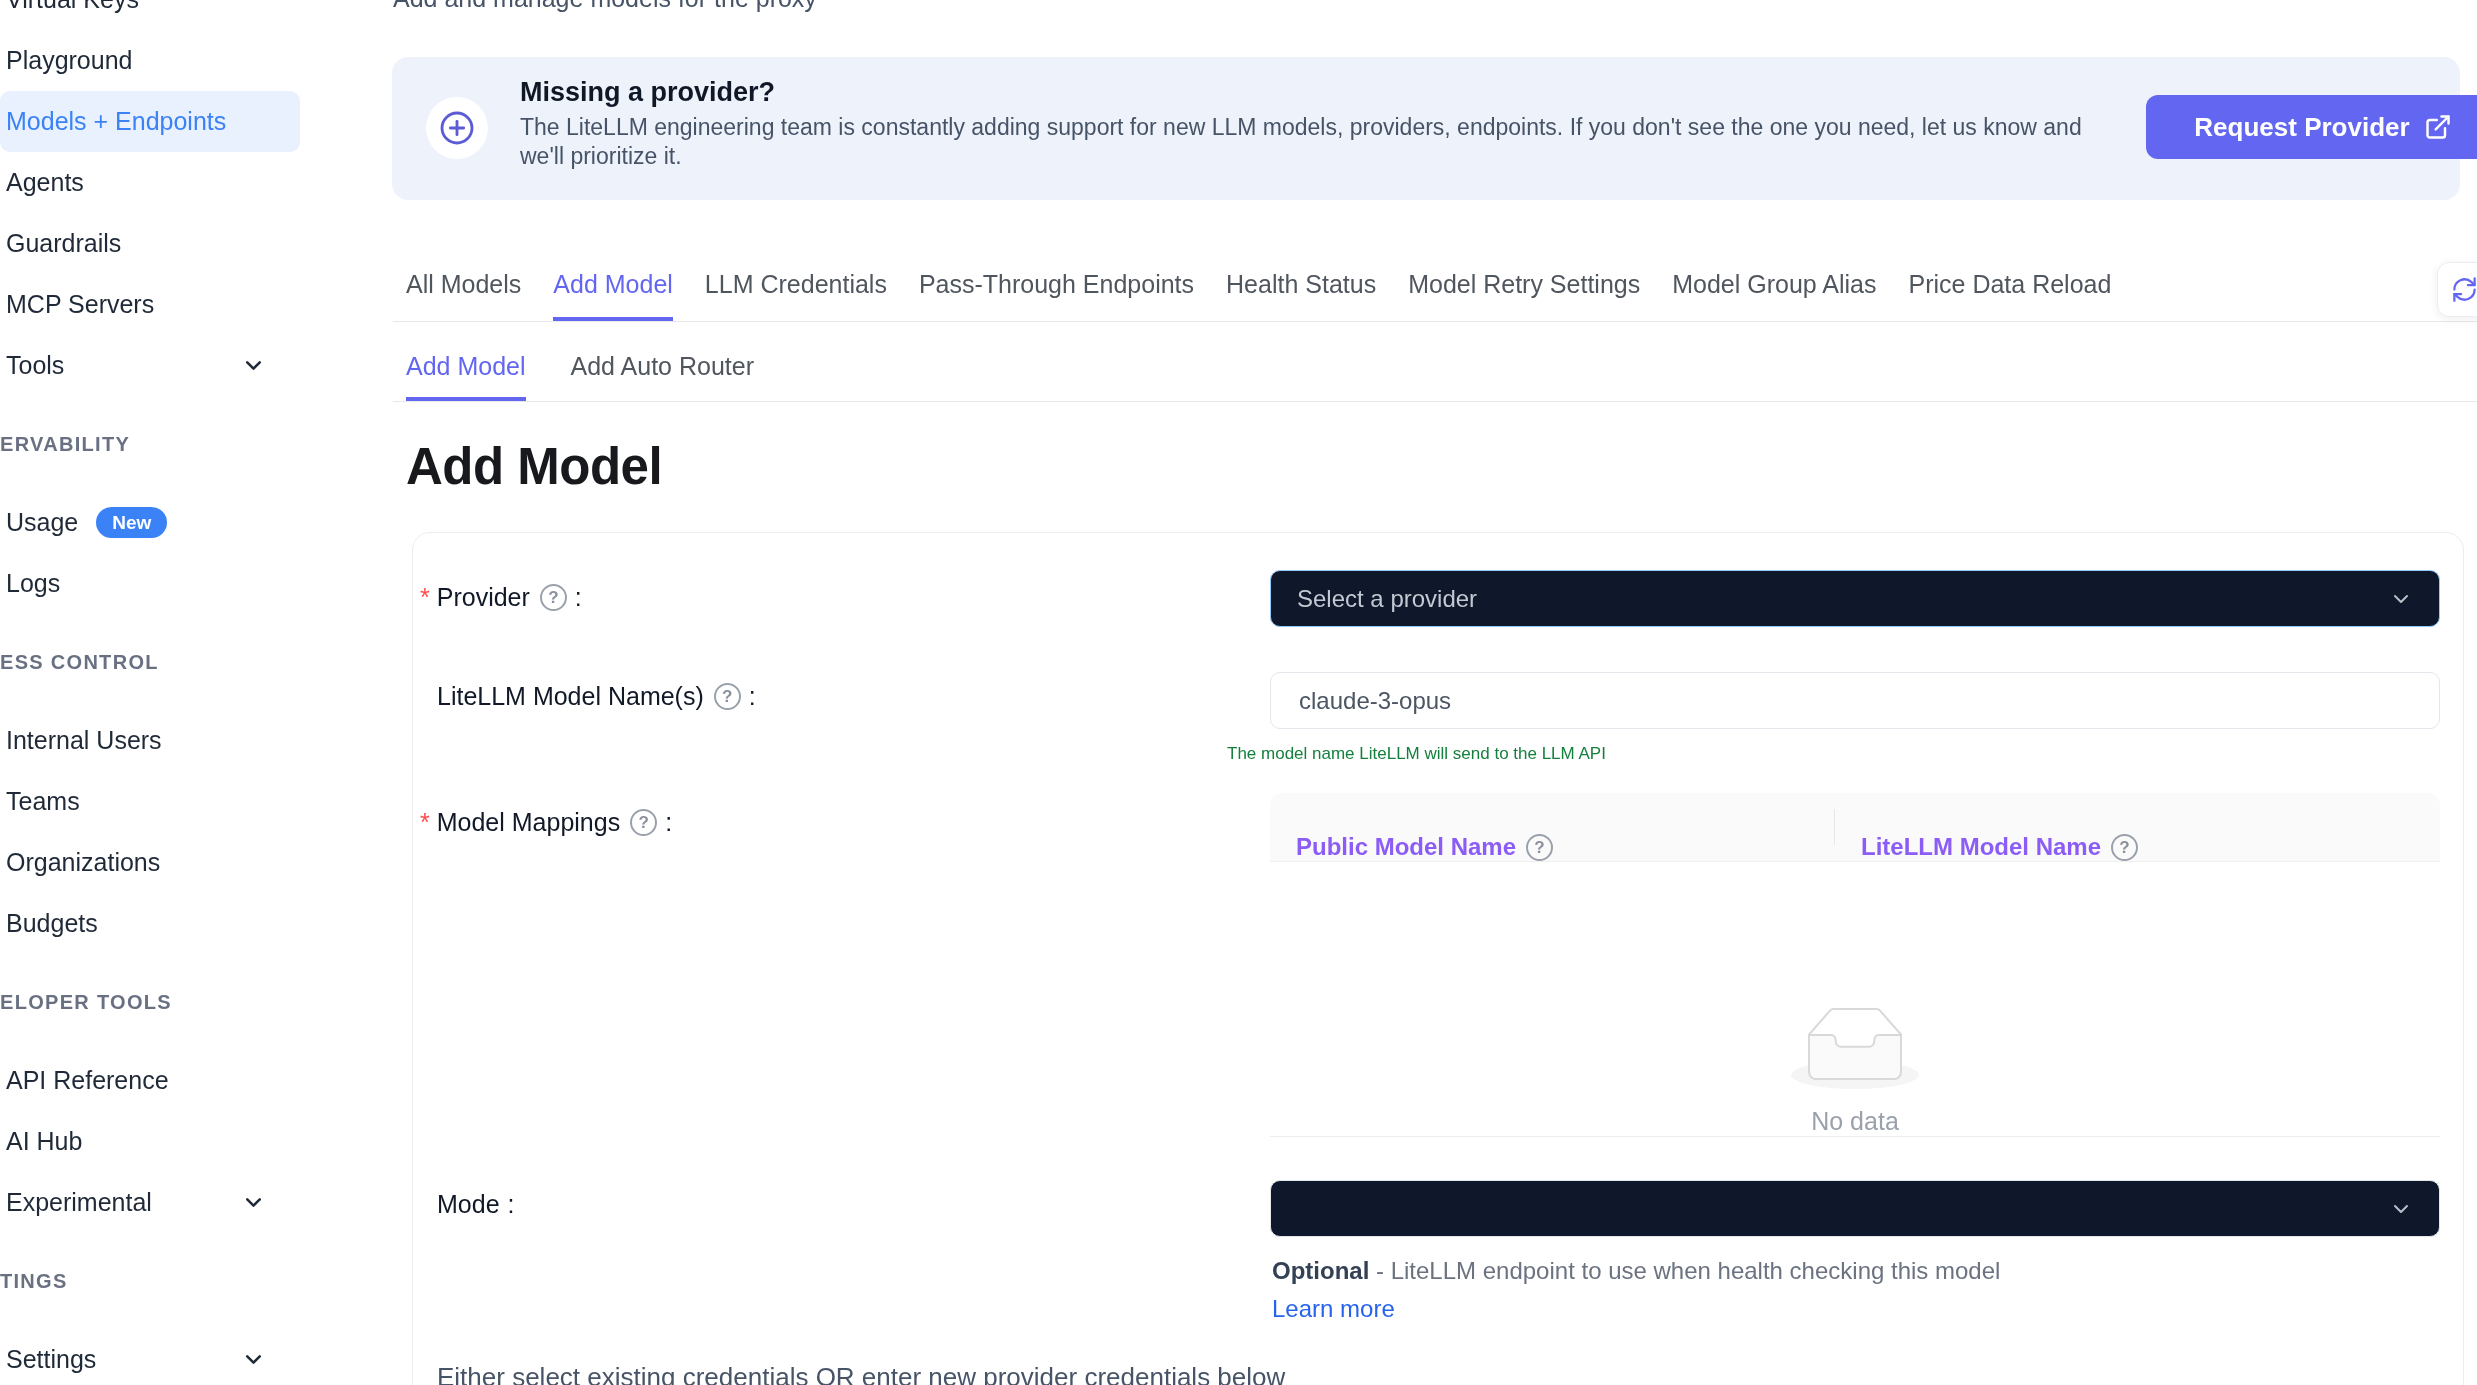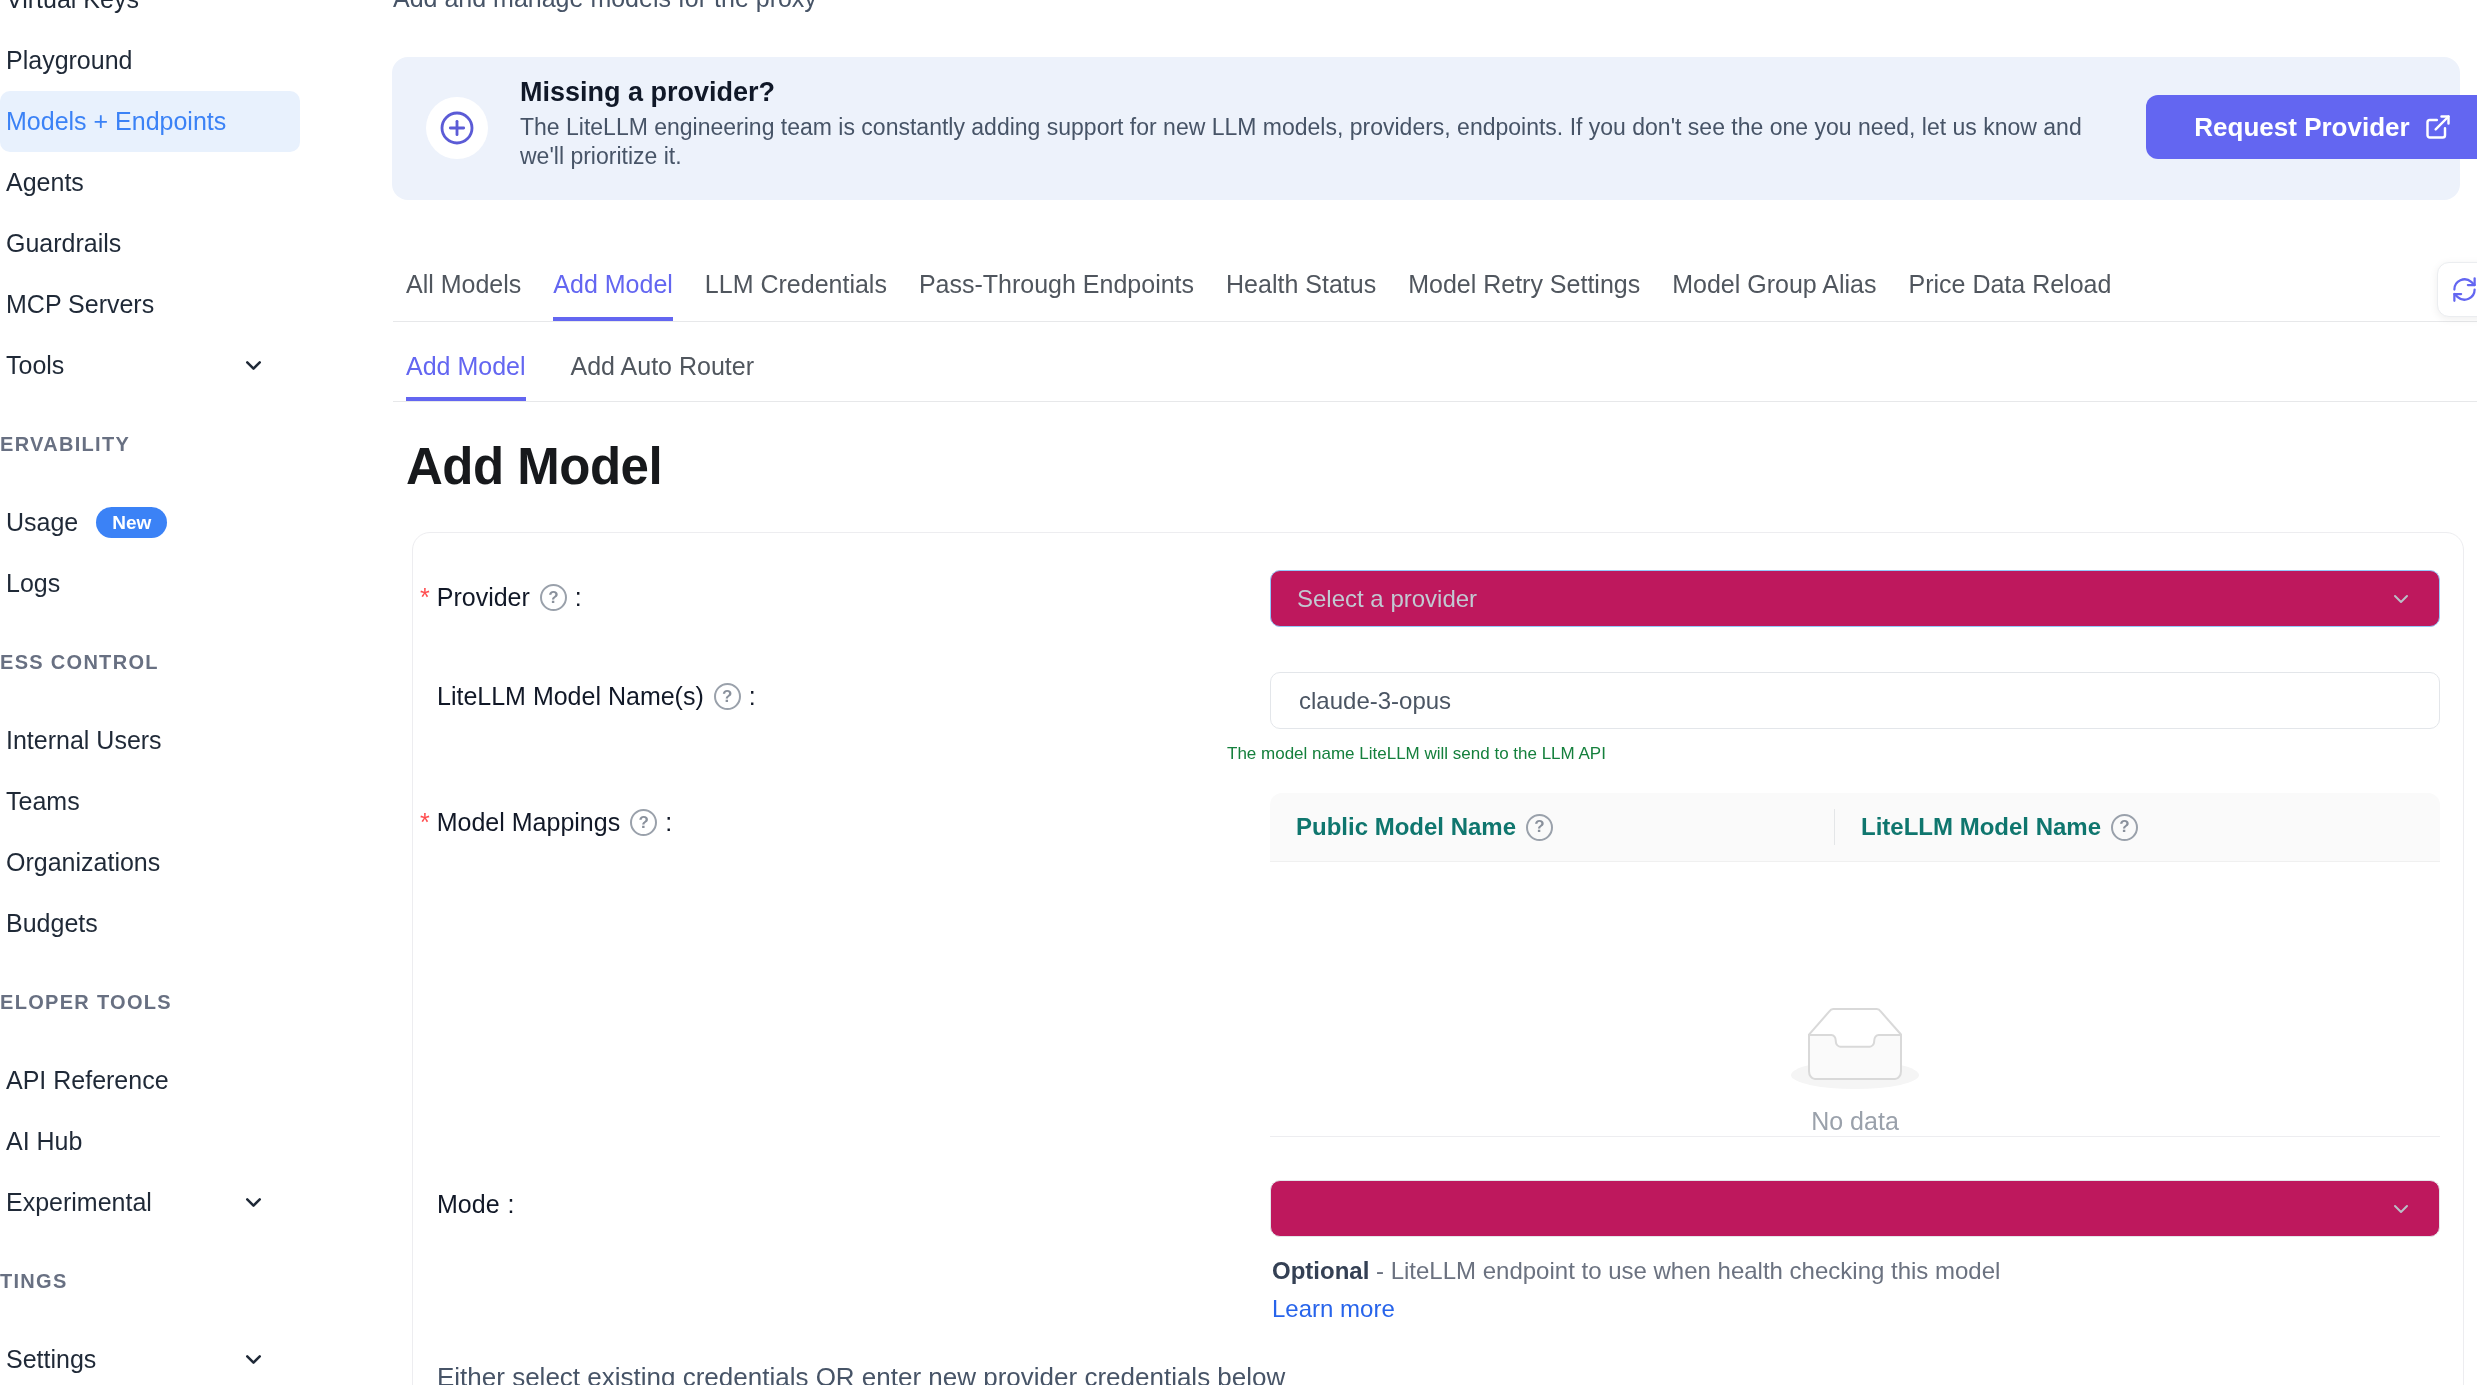--- a/index.html
+++ b/index.html
@@ -48,32 +48,32 @@
   .flabel .star::before{content:"*";}
   .colon{margin-left:8px;color:#111827;}
   .colon::before{content:":";}
   .qicon{width:27px;height:27px;border:2px solid #9aa1ab;border-radius:50%;color:#8a919c;font-size:17px;font-weight:700;display:flex;align-items:center;justify-content:center;margin-left:10px;box-sizing:border-box;}
   .qicon::before{content:"?";}
   #provider-label{left:420px;top:583px;}
   #model-name-label{left:437px;top:682px;}
   #mappings-label{left:420px;top:808px;}
   #mode-label{left:437px;top:1190px;}
 
-  .select{position:absolute;left:1270px;width:1170px;height:57px;background:#be185d;border:1.5px solid #e3e6ea;border-radius:10px;display:flex;align-items:center;padding:0 26px;box-sizing:border-box;cursor:pointer;z-index:2;}
+  .select{position:absolute;left:1270px;width:1170px;height:57px;background:#0f172a;border:1.5px solid #e3e6ea;border-radius:10px;display:flex;align-items:center;padding:0 26px;box-sizing:border-box;cursor:pointer;z-index:2;}
   #provider-select{top:570px;border-color:#93c8f8;}
   #mode-select{top:1180px;}
   .select .ph{color:#c2c9d2;font-size:24px;}
   .select .chev{margin-left:auto;display:flex;}
 
   #model-name-input{position:absolute;left:1270px;top:672px;width:1170px;height:57px;border:1.5px solid #e3e6ea;border-radius:10px;box-sizing:border-box;padding:0 28px;font-size:24px;color:#4b5563;font-family:inherit;background:#fff;outline:none;z-index:2;}
   #model-name-helper{position:absolute;left:1227px;top:744px;font-size:17px;color:#15803d;z-index:2;}
 
   #mappings-table{position:absolute;left:1270px;top:793px;width:1170px;z-index:2;}
   .thead{display:flex;height:68px;background:#fafafa;border-radius:12px 12px 0 0;border-bottom:1px solid #f0f0f0;}
-  .th{display:flex;align-items:center;padding-left:26px;font-size:24px;font-weight:700;color:#0f766e;position:relative;box-sizing:border-box;}
+  .th{display:flex;align-items:flex-end;padding-left:26px;font-size:24px;font-weight:700;color:#8b5cf6;position:relative;box-sizing:border-box;}
   .th.c1{flex:0 0 565px;}
   .th.c2{flex:1;}
   .th.c1::after{content:"";position:absolute;right:0;top:16px;height:36px;width:1px;background:#e4e6e8;}
   .tbody{height:274px;border-bottom:1px solid #ededf0;display:flex;align-items:flex-end;justify-content:center;}
   .empty{display:flex;flex-direction:column;align-items:center;}
   .empty .nodata{font-size:25px;color:#9aa1ab;margin-top:14px;}
 
   #mode-helper{position:absolute;left:1272px;top:1252px;width:795px;font-size:24px;line-height:38px;color:#6b7280;z-index:2;}
   #mode-helper b{color:#344054;font-weight:700;}
   #mode-helper a{color:#2764eb;text-decoration:none;cursor:pointer;}

